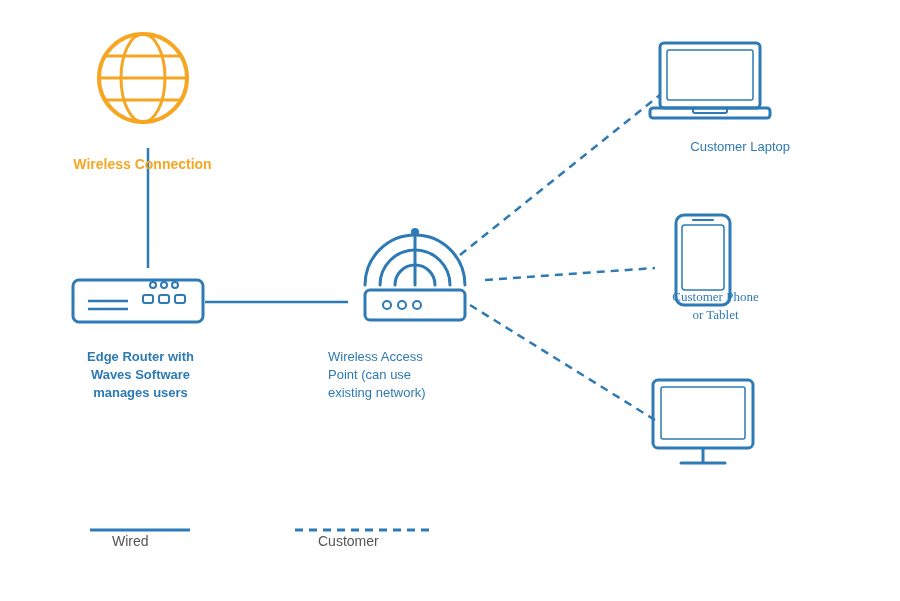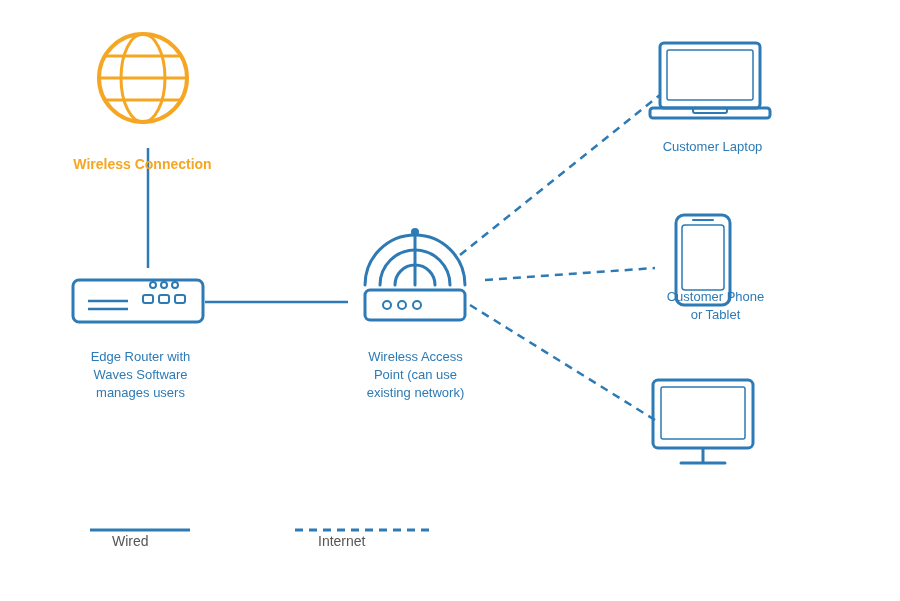--- a/index.html
+++ b/index.html
@@ -57,55 +57,56 @@
     }
     .router-label {
       position: absolute;
       top: 348px;
       left: 58px;
       width: 165px;
       text-align: center;
       color: #2d7ab5;
       font-size: 13px;
       line-height: 1.4;
+      font-weight: bold;
     }
 
     
     .wap-icon {
       position: absolute;
       top: 215px;
       left: 345px;
       width: 140px;
       text-align: center;
     }
     .wap-label {
       position: absolute;
       top: 348px;
       left: 328px;
       width: 175px;
-      text-align: center;
+      text-align: left;
       color: #2d7ab5;
       font-size: 13px;
       line-height: 1.4;
     }
 
     
     .laptop-icon {
       position: absolute;
       top: 38px;
       left: 640px;
       width: 140px;
       text-align: center;
     }
     .laptop-label {
       position: absolute;
       top: 138px;
       left: 635px;
       width: 155px;
-      text-align: center;
+      text-align: right;
       color: #2d7ab5;
       font-size: 13px;
       line-height: 1.4;
     }
 
     
     .phone-icon {
       position: absolute;
       top: 210px;
       left: 653px;
@@ -114,20 +115,21 @@
     }
     .phone-label {
       position: absolute;
       top: 288px;
       left: 633px;
       width: 165px;
       text-align: center;
       color: #2d7ab5;
       font-size: 13px;
       line-height: 1.4;
+      font-family: Liberation Serif, serif;
     }
 
     
     .pc-icon {
       position: absolute;
       top: 375px;
       left: 643px;
       width: 120px;
       text-align: center;
     }
@@ -296,16 +298,16 @@
       <line x1="38" y1="88" x2="82" y2="88" stroke="#2d7ab5" stroke-width="3" stroke-linecap="round"></line>
     </svg>
   </div>
 
 
   <div class="legend-wired">
     <span class="legend-label">Wired</span>
   </div>
 
   <div class="legend-wireless">
-    <span class="legend-label">Internet</span>
+    <span class="legend-label">Customer</span>
   </div>
 
 </div>
 
 </body></html>

